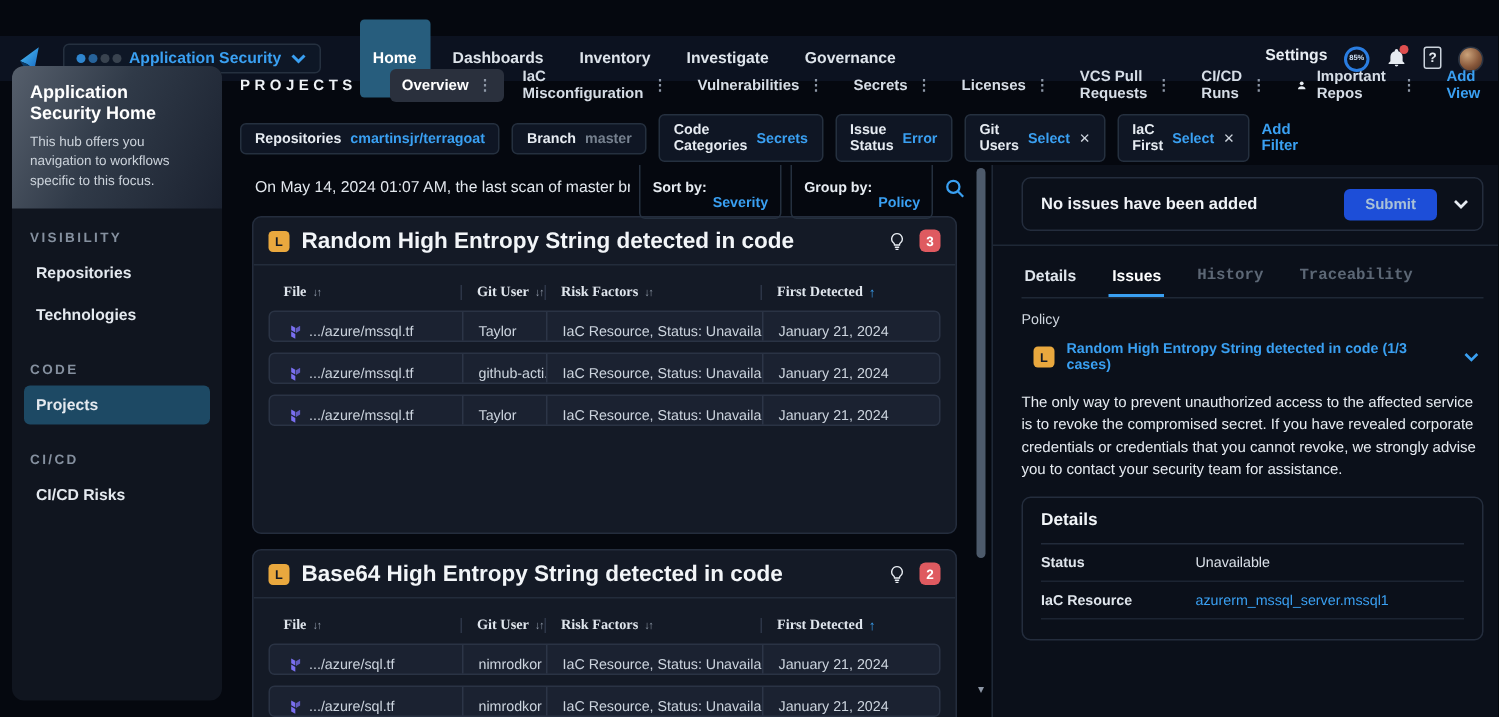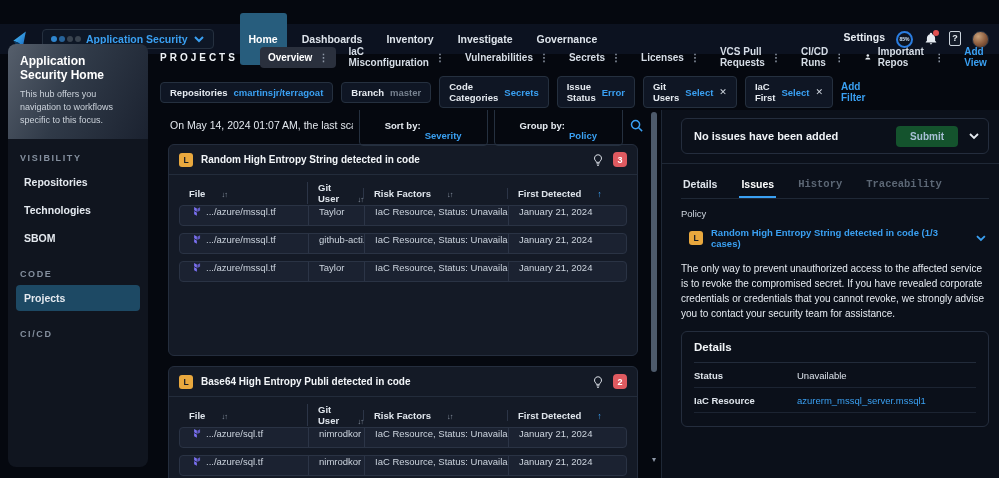--- a/index.html
+++ b/index.html
@@ -53,54 +53,54 @@
   .fp-label{font-size:9.5px;font-weight:700;color:#e6ebf1;}
   .fp-value{font-size:9.5px;font-weight:700;color:#3aa0f2;}
   .fp-value.muted{color:#76markdown;color:#76818f;}
   .fp-close{font-size:9px;color:#cfd6df;cursor:pointer;}
   .addfilter{color:#3aa0f2;font-size:10px;font-weight:700;cursor:pointer;}
 
   
   .leftcol{position:absolute;left:160px;top:110px;width:488px;bottom:0;overflow:hidden;}
   .scanbar{height:30px;display:flex;align-items:center;padding:0 4px 0 10px;gap:6px;}
   .scan-msg{font-size:10.5px;color:#e3e8ee;flex:1 1 auto;white-space:nowrap;overflow:hidden;}
-  .sortpill{display:flex;align-items:center;gap:4px;border:1px solid #25303f;border-radius:4px;padding:4px 25px;cursor:pointer;white-space:nowrap;}
+  .sortpill{display:flex;align-items:center;gap:4px;border:1px solid #25303f;border-radius:4px;padding:4px 8px;cursor:pointer;white-space:nowrap;}
   .sortpill .sl{font-size:9.5px;font-weight:700;color:#e6ebf1;}
   .sortpill .sv{font-size:9.5px;font-weight:700;color:#3aa0f2;margin-top:20px;}
   .searchbtn{width:22px;height:22px;display:flex;align-items:center;justify-content:center;cursor:pointer;}
 
   .card{margin:4px 10px 0 8px;background:#141a26;border:1px solid #242d3d;border-radius:6px;overflow:hidden;display:flex;flex-direction:column;}
   .card.c1{height:212px;}
   .card.c2{margin-top:10px;height:160px;}
   .card-head{display:flex;align-items:center;gap:8px;padding:7px 10px;border-bottom:1px solid #232c3b;}
   .sev-badge{width:14px;height:14px;border-radius:3px;background:#e9a83e;color:#151a24;font-size:8.5px;font-weight:700;display:flex;align-items:center;justify-content:center;flex:0 0 auto;}
-  .card-title{font-size:10px;font-weight:700;color:#f2f5f8;flex:1 1 auto;}
+  .card-title{font-size:15px;font-weight:700;color:#f2f5f8;flex:1 1 auto;}
   .bulb{width:14px;height:14px;cursor:pointer;}
   .count-badge{min-width:14px;height:15px;padding:0 3px;border-radius:4px;background:#df5a60;color:#fff;font-size:9px;font-weight:700;display:flex;align-items:center;justify-content:center;}
   .tablewrap{padding:6px 10px 0;}
   .thead{display:flex;align-items:center;height:24px;}
-  .th{display:flex;align-items:flex-end;gap:16px;font-size:9.5px;font-weight:700;color:#dfe5ec;padding-left:10px;cursor:pointer;}
+  .th{display:flex;align-items:flex-start;gap:4px;font-size:9.5px;font-weight:700;color:#dfe5ec;padding-left:10px;cursor:pointer;font-family:Liberation Serif, serif;}
   .sorticons{font-size:7.5px;color:#8d97a6;letter-spacing:-1px;}
   .sortup{font-size:9px;color:#3aa0f2;font-weight:700;}
   .col-file{width:128px;} .col-user{width:56px;} .col-risk{width:144px;} .col-date{flex:1;}
   .th.col-user,.th.col-risk,.th.col-date,.tcell.col-user,.tcell.col-risk,.tcell.col-date{border-left:1px solid #2c3547;}
   .trow{display:flex;align-items:center;height:21px;background:#1b2231;border:1px solid #2a3344;border-radius:4px;margin-bottom:7px;cursor:pointer;}
-  .tcell{display:flex;align-items:flex-start;gap:5px;font-size:9.5px;color:#ccd4de;padding-left:10px;height:100%;white-space:nowrap;overflow:hidden;}
+  .tcell{display:flex;align-items:flex-end;gap:5px;font-size:9.5px;color:#ccd4de;padding-left:10px;height:100%;white-space:nowrap;overflow:hidden;}
   .tf-icon{width:11px;height:11px;flex:0 0 auto;}
 
   
   .vscroll{position:absolute;left:650px;top:112px;bottom:6px;width:8px;}
   .vthumb{position:absolute;left:1px;top:0;width:6px;height:260px;border-radius:3px;background:#4d5a6b;}
   .varrow{position:absolute;left:0;bottom:8px;width:8px;text-align:center;color:#8d97a6;font-size:8px;line-height:1;}
 
   
   .rightpanel{position:absolute;left:661px;top:110px;right:0;bottom:0;border-left:1px solid #1f2836;background:#0b101a;padding:8px 10px 0 19px;overflow:hidden;}
   .issuesbox{border:1px solid #242d3d;border-radius:6px;height:36px;display:flex;align-items:center;gap:10px;padding:0 8px 0 12px;}
   .issues-msg{font-size:11px;font-weight:700;color:#f0f3f7;flex:1 1 auto;}
-  .submitbtn{background:#14532d;color:#a9c1d7;font-size:10px;font-weight:700;border:none;border-radius:4px;padding:5px 14px;cursor:pointer;}
+  .submitbtn{background:#1d4ed8;color:#a9c1d7;font-size:10px;font-weight:700;border:none;border-radius:4px;padding:5px 14px;cursor:pointer;}
   .chev{width:12px;height:12px;cursor:pointer;}
   .rp-div{height:1px;background:#1f2836;margin:9px -10px 0 -19px;}
   .fileheader{padding:10px 0 0;}
   .fh-row{display:flex;align-items:center;gap:7px;}
   .fh-title{font-size:12px;font-weight:700;color:#f2f5f8;}
   .fh-sub{font-size:8.5px;color:#97a2b0;margin-top:4px;}
   .rp-tabs{display:flex;align-items:flex-end;gap:20px;margin-top:10px;border-bottom:1px solid #1f2836;}
   .rp-tab{font-size:10.5px;font-weight:700;color:#dfe5ec;padding:4px 2px 6px;cursor:pointer;border-bottom:2px solid transparent;}
   .rp-tab.active{color:#fff;border-bottom-color:#3aa0f2;}
   .rp-tab.muted{color:#5c6775;font-family:Liberation Mono, monospace;}
@@ -167,28 +167,28 @@
 
   <div class="sidebar">
     <div class="sb-head">
       <div class="sb-title">Application Security Home</div>
       <div class="sb-desc">This hub offers you navigation to workflows specific to this focus.</div>
     </div>
     <div class="sb-section">
       <div class="sb-seclabel">VISIBILITY</div>
       <div class="sb-item">Repositories</div>
       <div class="sb-item">Technologies</div>
-      <div class="sb-item">SBOM</div>
     </div>
     <div class="sb-section">
       <div class="sb-seclabel">CODE</div>
       <div class="sb-item active">Projects</div>
     </div>
     <div class="sb-section">
       <div class="sb-seclabel">CI/CD</div>
+      <div class="sb-item">CI/CD Risks</div>
     </div>
   </div>
 
   <div class="tabsrow">
     <span class="projects-label">PROJECTS</span>
     <span class="vdiv"></span>
     <span class="tab active">
       <span>Overview</span>
       <span class="kebab">⋮</span>
     </span>
@@ -346,21 +346,21 @@
           <span class="tcell col-user">Taylor</span>
           <span class="tcell col-risk">IaC Resource, Status: Unavailable, Publi...</span>
           <span class="tcell col-date">January 21, 2024</span>
         </div>
       </div>
     </div>
 
     <div class="card c2">
       <div class="card-head">
         <span class="sev-badge">L</span>
-        <span class="card-title">Base64 High Entropy Publi detected in code</span>
+        <span class="card-title">Base64 High Entropy String detected in code</span>
         <svg class="bulb" viewBox="0 0 24 24">
           <path d="M12 3a6 6 0 0 0-4 10.5c.7.6 1.2 1.6 1.2 2.5h5.6c0-.9.5-1.9 1.2-2.5A6 6 0 0 0 12 3z" fill="none" stroke="#e6ebf1" stroke-width="1.6"></path>
           <line x1="9.5" y1="18.5" x2="14.5" y2="18.5" stroke="#e6ebf1" stroke-width="1.6"></line>
           <line x1="10.3" y1="21" x2="13.7" y2="21" stroke="#e6ebf1" stroke-width="1.6"></line>
           </svg>
         <span class="count-badge">2</span>
       </div>
       <div class="tablewrap">
         <div class="thead">
           <span class="th col-file">

